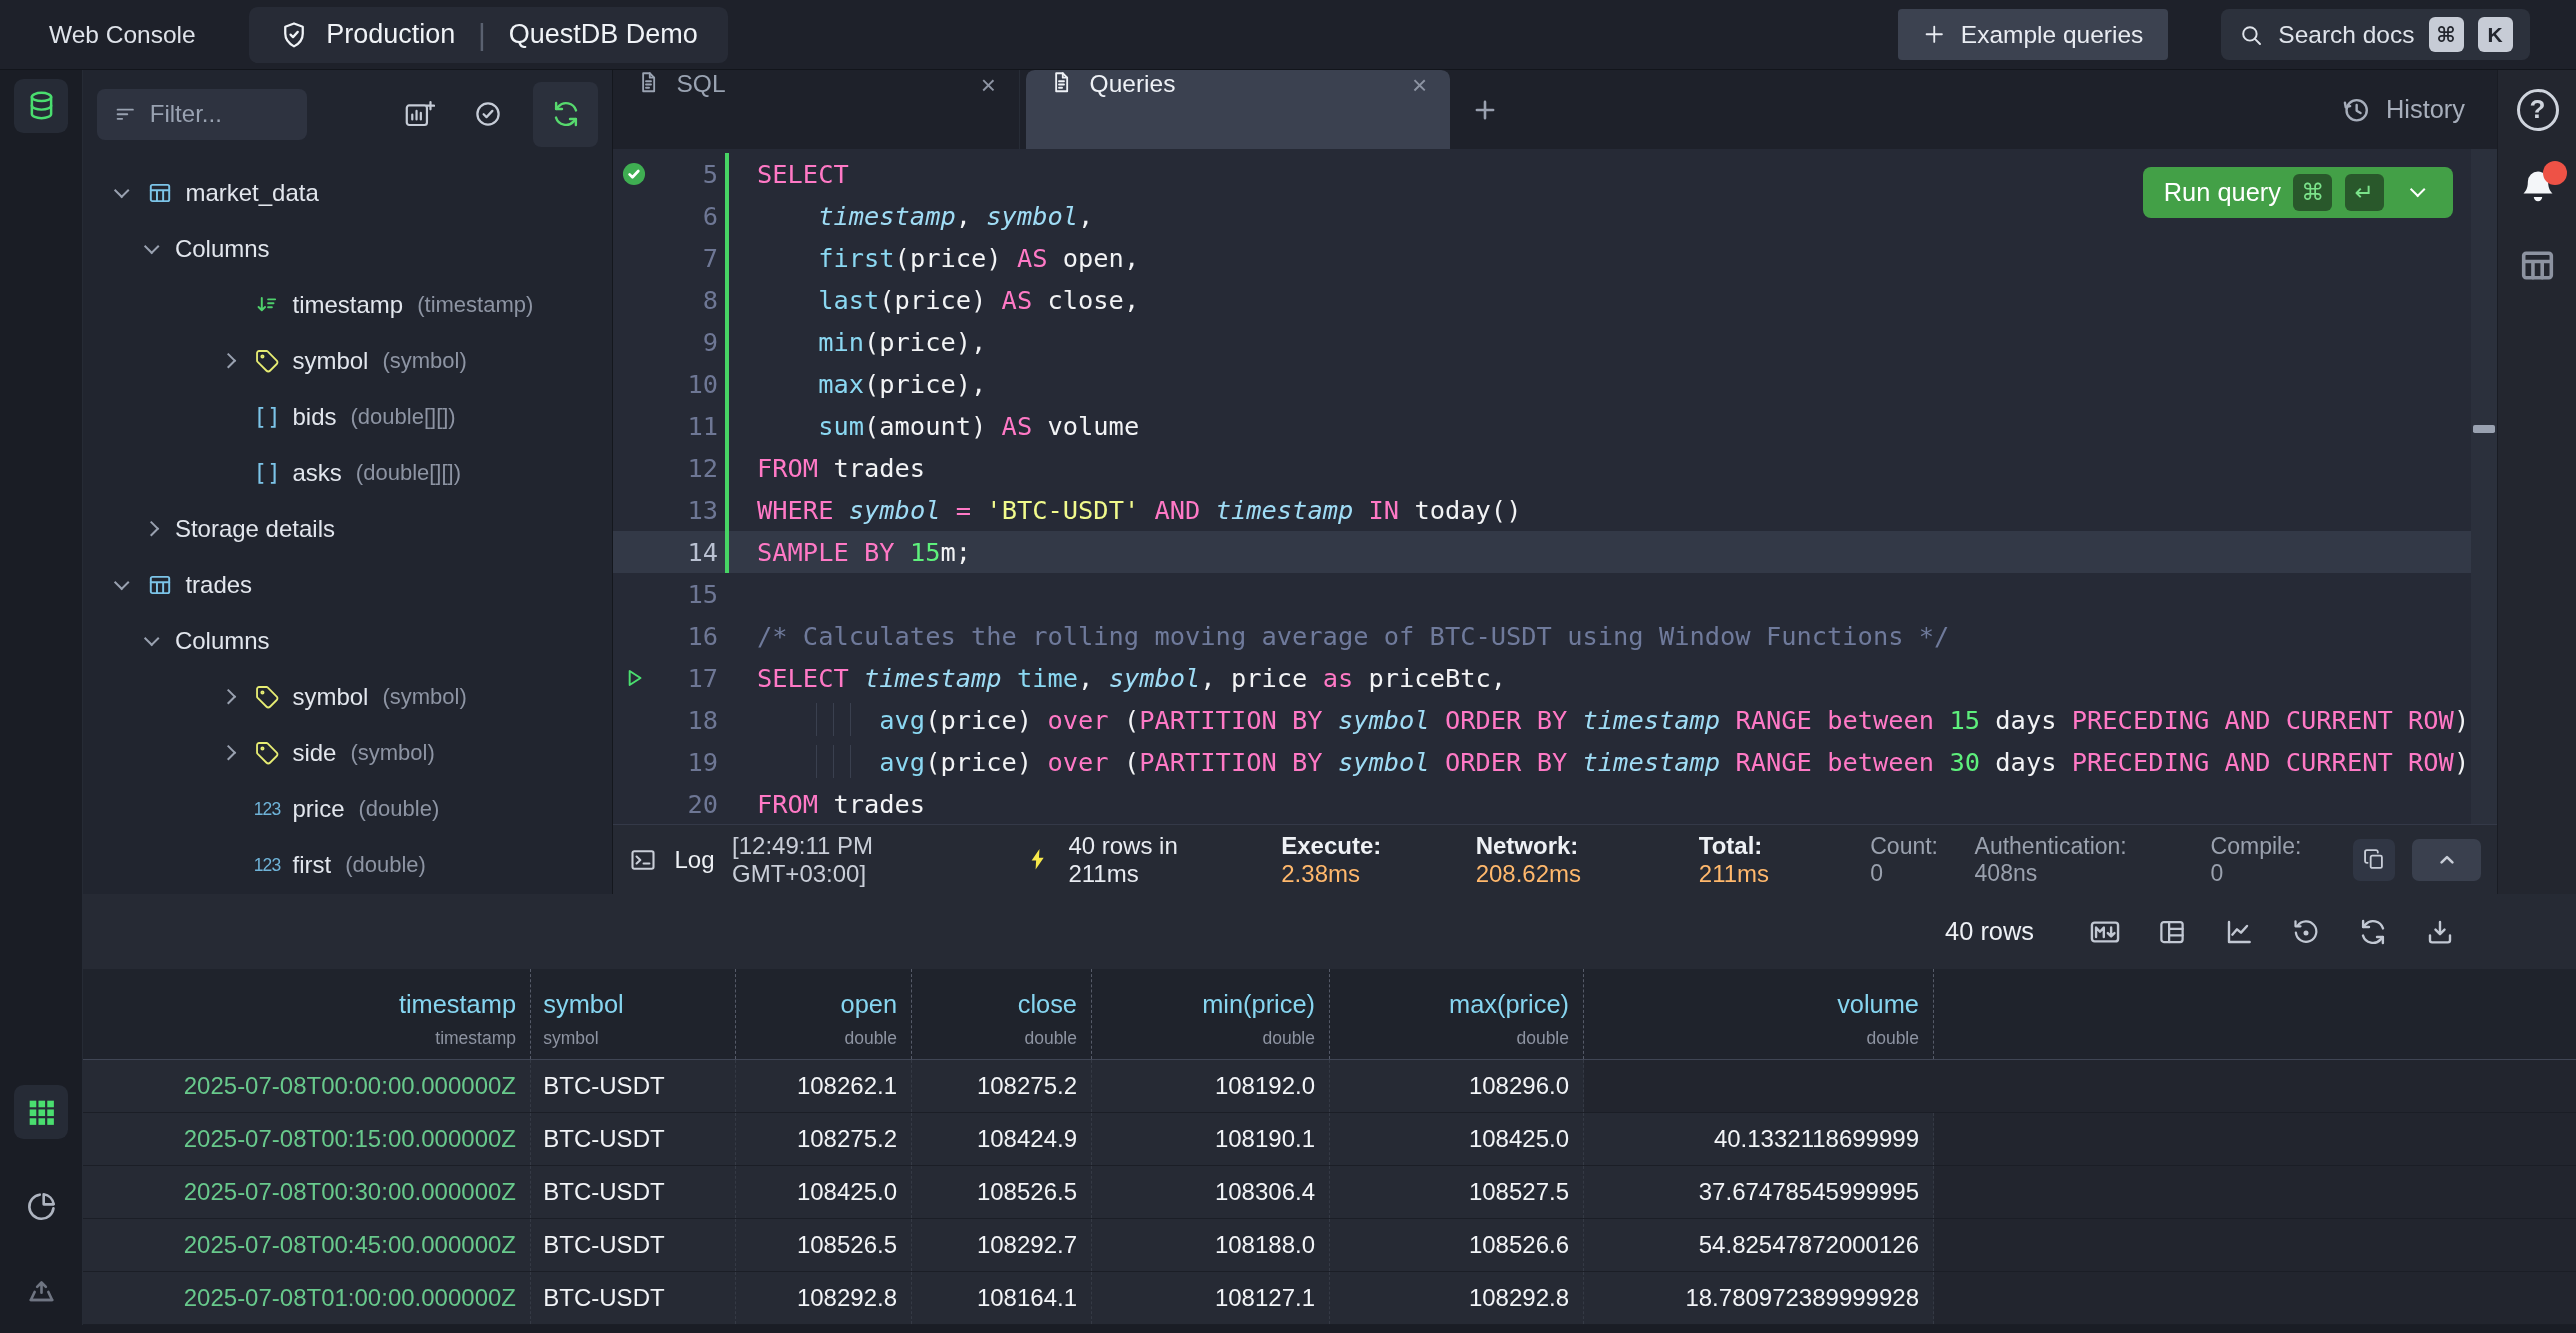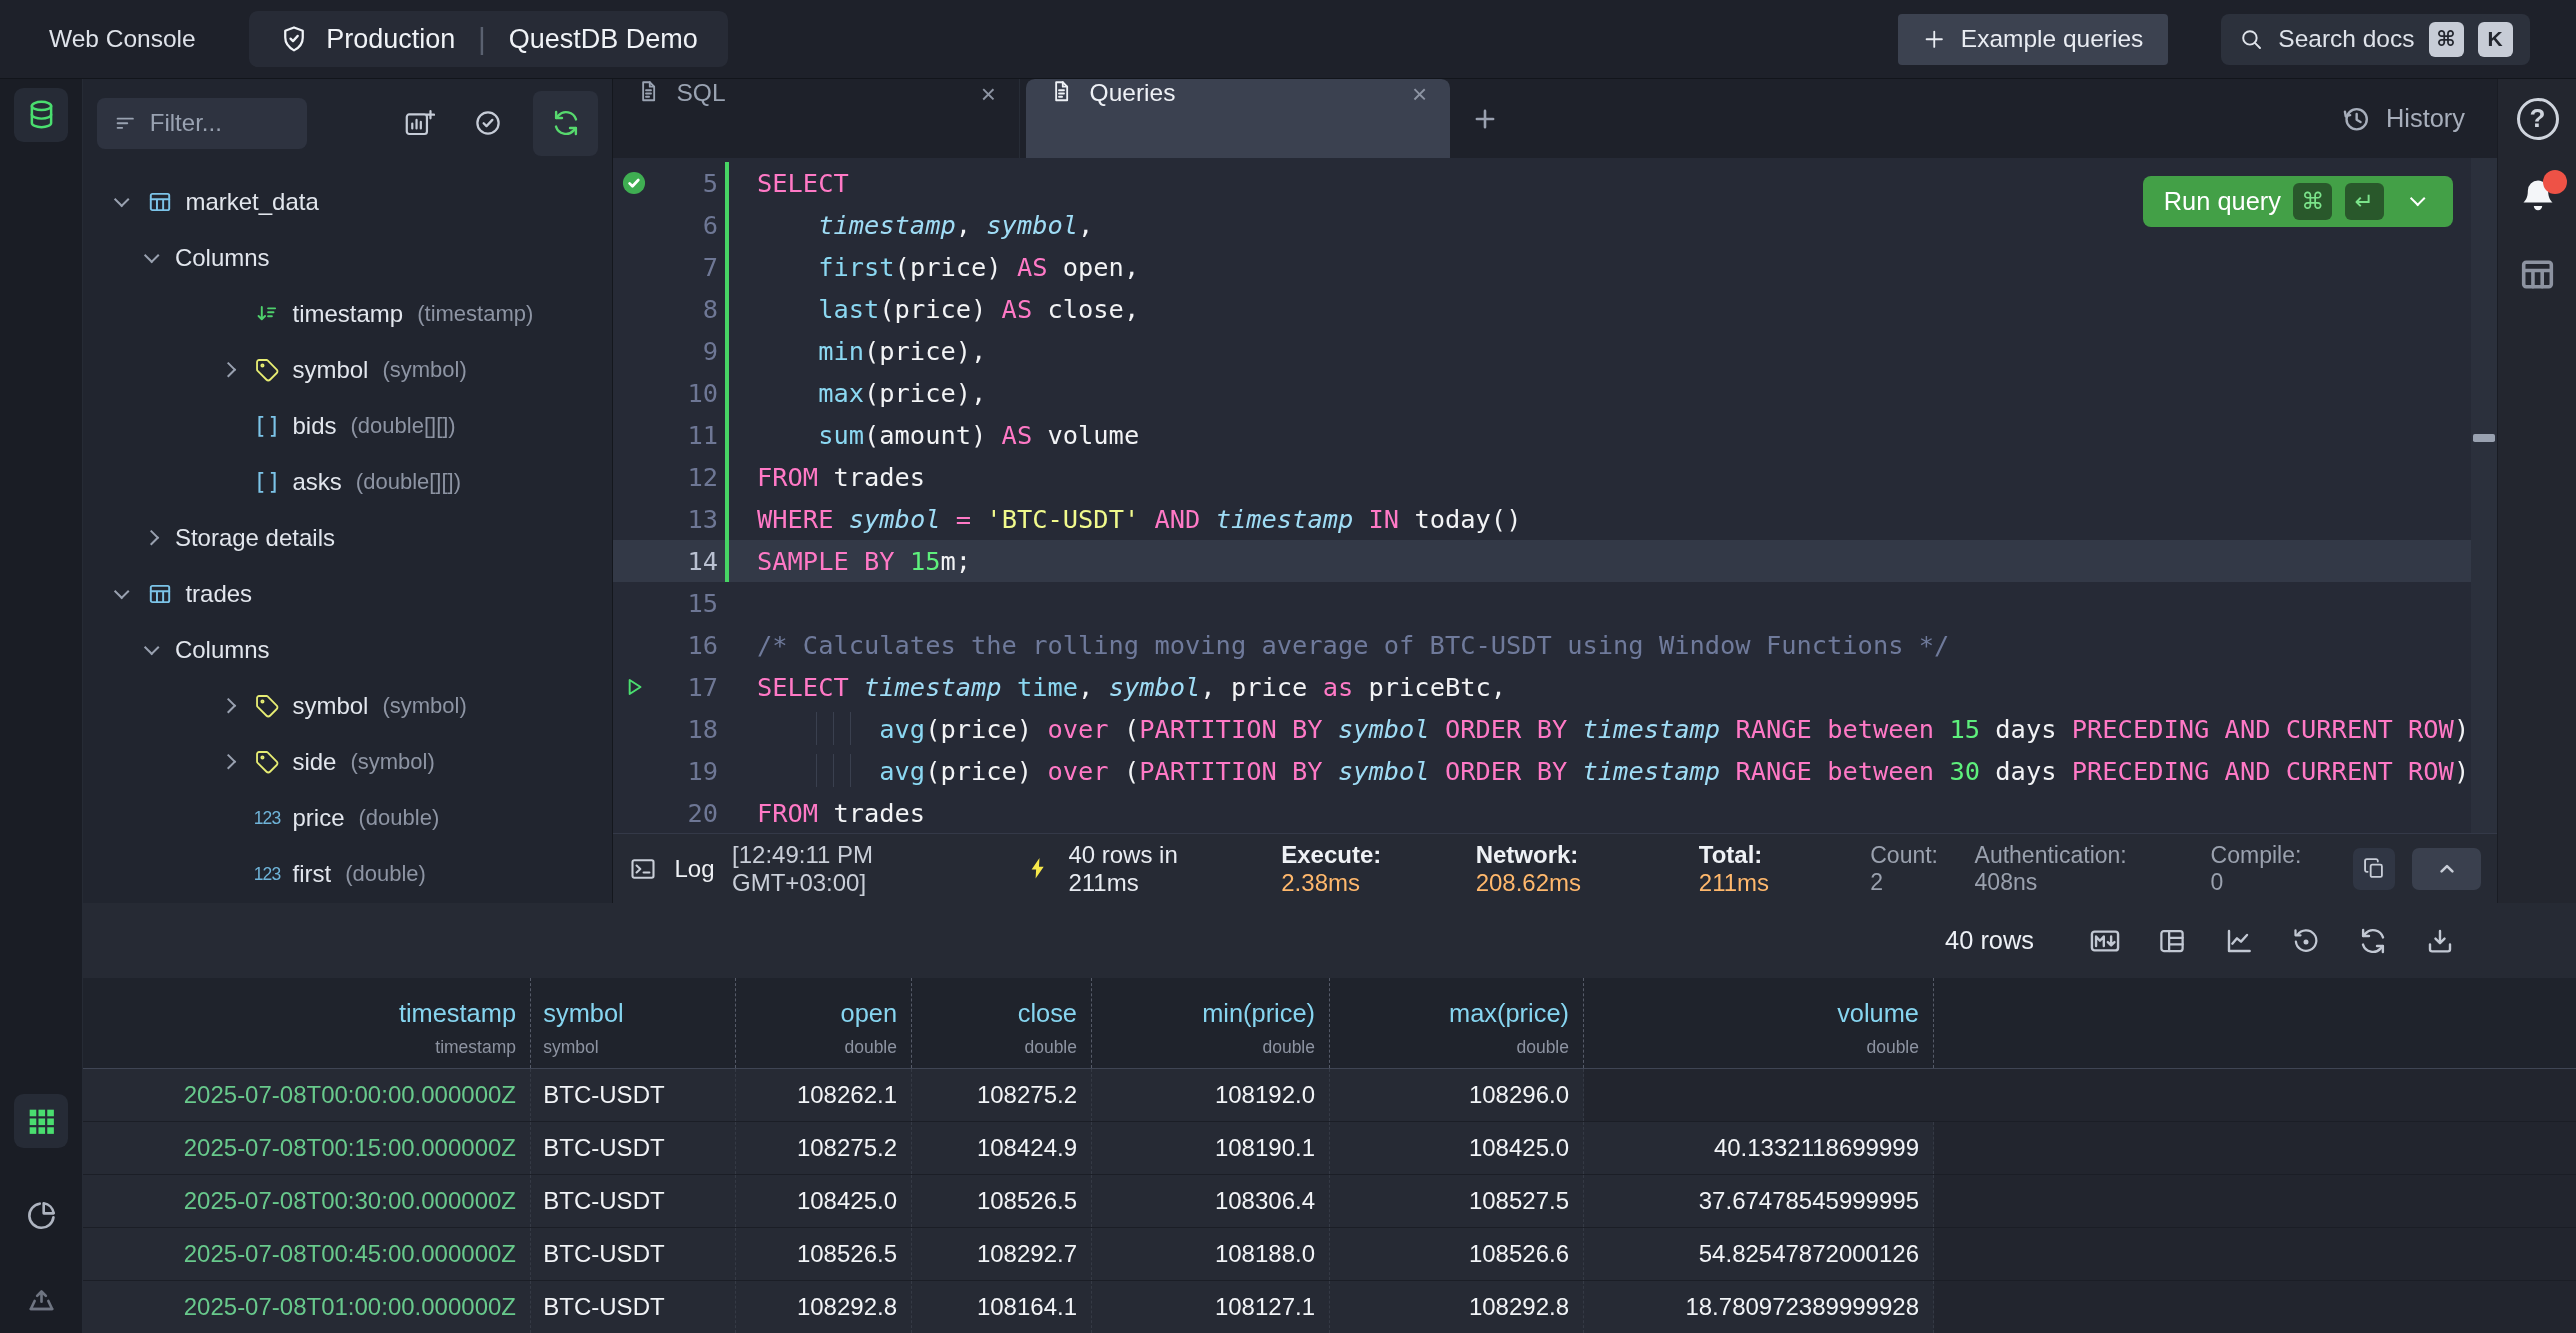--- a/index.html
+++ b/index.html
@@ -1,21 +1,21 @@
 <!DOCTYPE html>
 <html style="font-size:14px"><head>
 <meta charset="utf-8">
 <style>
   * { margin:0; padding:0; box-sizing:border-box; }
   html,body { width:2576px; height:1334px; overflow:hidden; background:#1a1d25;
     font-family:"Liberation Sans","DejaVu Sans",sans-serif; color:#e6e9ef; }
   svg.ic { display:block; fill:none; stroke:currentColor; stroke-width:1.8; stroke-linecap:round; stroke-linejoin:round; }
 
   
-  .topbar { height:79px; background:#1e212a; display:flex; align-items:center; border-bottom:0.9px solid #12151b; }
+  .topbar { height:70px; background:#1e212a; display:flex; align-items:center; border-bottom:0.9px solid #12151b; }
   .app-title { font-size:24.5px; color:#dfe3ea; margin-left:49px; }
   .instance-badge { margin-left:53px; height:56px; background:#272b36; border-radius:8.8px;
     display:flex; align-items:center; padding:0 30px; gap:17.5px; font-size:27px; color:#f0f3f7; }
   .badge-sep { color:#5a6170; font-size:30px; font-weight:300; padding:0 5.3px; }
   .tb-spacer { flex:1; }
   .btn-dark { height:51px; background:#3c4250; border-radius:4px; display:flex; align-items:center;
     gap:14px; padding:0 24.5px; font-size:24.5px; color:#e9ecf2; }
   .search-docs { height:51px; background:#2c313c; border-radius:8px; display:flex; align-items:center;
     gap:14px; padding:0 17.5px; font-size:24.5px; color:#dfe3ea; margin-left:53px; margin-right:46px; }
   .keycap { width:35px; height:35px; background:#c7ccd6; color:#23262e; border-radius:6.1px;
@@ -546,21 +546,21 @@
                 <use href="#i-bolt"></use>
               </svg>
             </span>
           <span class="log-summary">40 rows in 211ms</span>
           <span class="log-stats" id="log-stats">
               <span><span class="stat-label">Execute:</span> <span class="stat-value">2.38ms</span></span>
               <span><span class="stat-label">Network:</span> <span class="stat-value">208.62ms</span></span>
               <span><span class="stat-label">Total:</span> <span class="stat-value">211ms</span></span>
             </span>
           <span class="log-meta" id="log-meta">
-              <span>Count: 2</span>
+              <span>Count: 0</span>
               <span>Authentication: 408ns</span>
               <span>Compile: 0</span>
             </span>
           <span style="flex:1"></span>
           <span class="log-btn">
               <svg class="ic" width="24.5" height="24.5" viewBox="0 0 28 28">
                 <use href="#i-copy"></use>
               </svg>
             </span>
           <span class="log-btn collapse">

